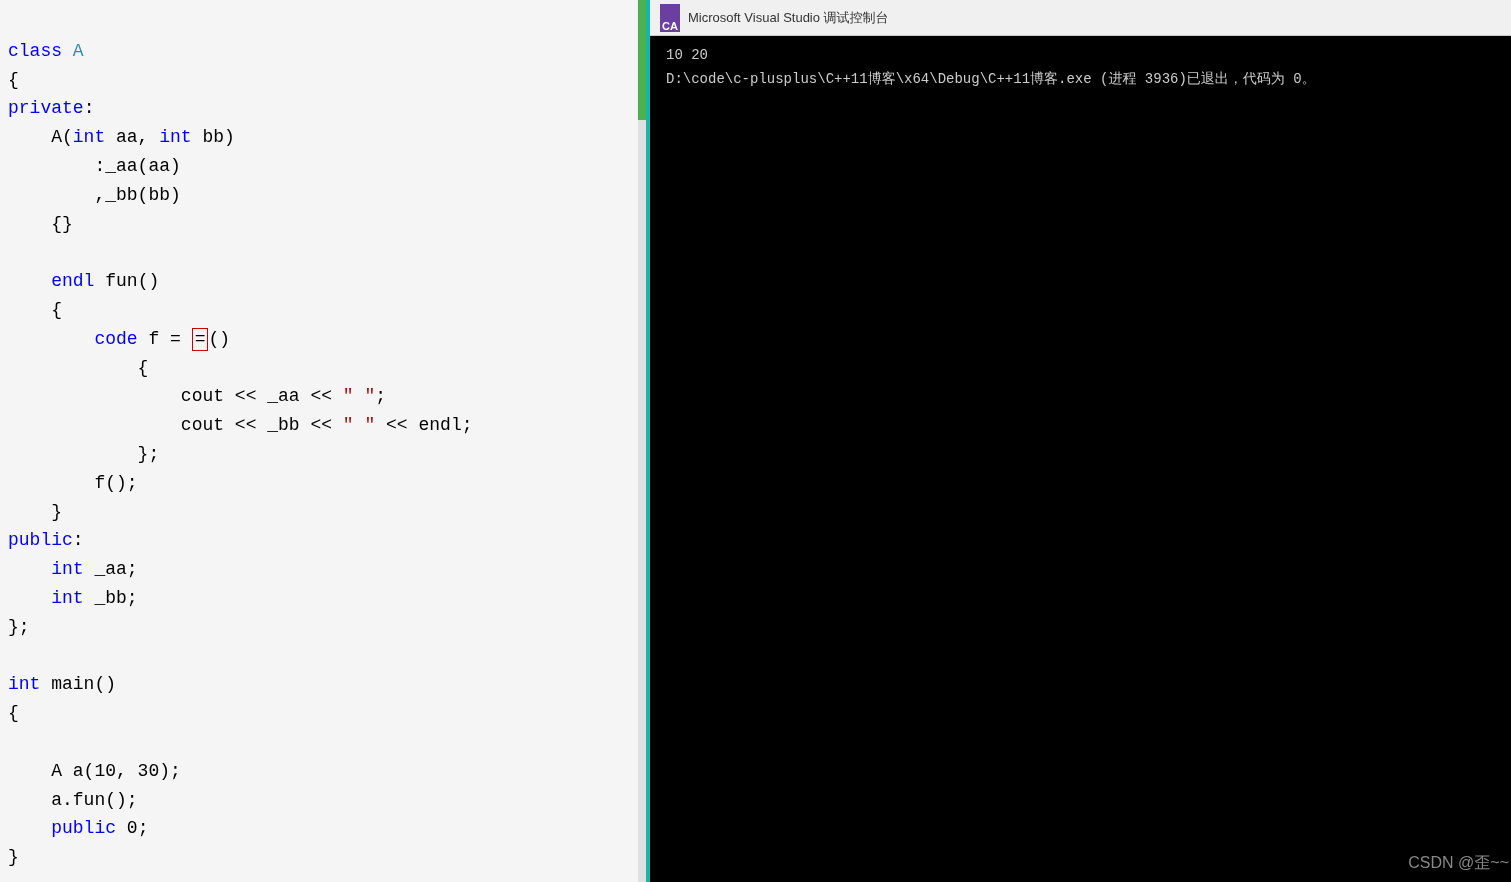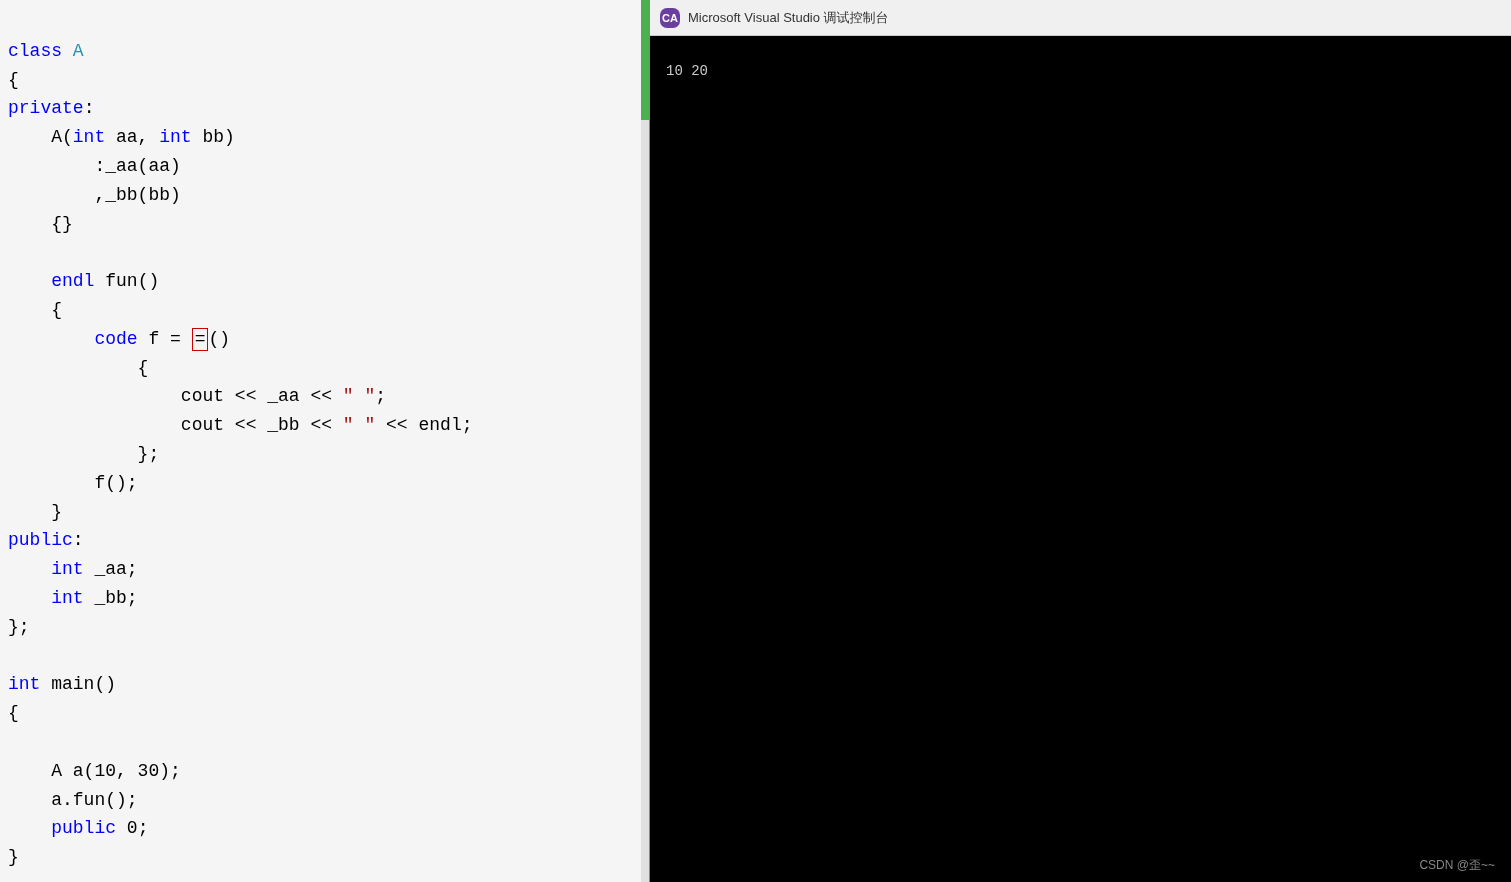--- a/index.html
+++ b/index.html
@@ -12,21 +12,21 @@
       background: #f0f0f0;
     }
 
     
     .code-editor {
       width: 650px;
       height: 882px;
       background: #f5f5f5;
       overflow: hidden;
       position: relative;
-      border-right: 1px solid #14b8a6;
+      border-right: 4px solid #14b8a6;
     }
 
     .code-content {
       padding: 8px 16px 8px 8px;
       font-size: 18px;
       line-height: 1.6;
       white-space: pre;
       color: #000;
     }
 
@@ -75,59 +75,58 @@
       background: #f0f0f0;
       border-bottom: 1px solid #ccc;
       display: flex;
       align-items: center;
       padding: 0 10px;
       gap: 8px;
     }
 
     .vs-icon {
       width: 20px;
-      height: 20px;
+      height: 28px;
       background: #6b3fa0;
       display: flex;
-      align-items: center;
+      align-items: flex-end;
       justify-content: center;
       color: white;
       font-size: 11px;
       font-weight: bold;
       font-family: sans-serif;
-      border-radius: 7px;
     }
 
     .console-title-text {
       font-family: 'Microsoft YaHei', '微软雅黑', sans-serif;
       font-size: 13px;
       color: #333;
     }
 
     .console-output {
       flex: 1;
       background: #000000;
       color: #cccccc;
-      padding: 24px 16px;
+      padding: 8px 16px;
       font-size: 14px;
       line-height: 1.7;
       font-family: 'Consolas', 'Courier New', monospace;
       overflow: hidden;
     }
 
     .console-line {
       display: block;
     }
 
     
     .watermark {
       position: fixed;
       bottom: 8px;
-      right: 16px;
-      font-size: 12px;
+      right: 2px;
+      font-size: 16px;
       color: #888;
       font-family: 'Microsoft YaHei', sans-serif;
     }
   </style>
 </head>
 <body>
 
 <div class="code-editor">
   <div class="code-content">
 <span><span class="kw-blue">class </span><span class="class-name">A</span>
@@ -168,16 +167,17 @@
 <div class="console-panel">
   <div class="console-titlebar">
     <div class="vs-icon">
       <span>CA</span>
     </div>
     <span class="console-title-text">Microsoft Visual Studio 调试控制台</span>
   </div>
   <div class="console-output">
     <span class="console-line">10 20</span>
     <span class="console-line"></span>
+    <span class="console-line">D:\code\c-plusplus\C++11博客\x64\Debug\C++11博客.exe (进程 3936)已退出，代码为 0。</span>
   </div>
 </div>
 
 <div class="watermark">CSDN @歪~~</div>
 
 </body></html>

